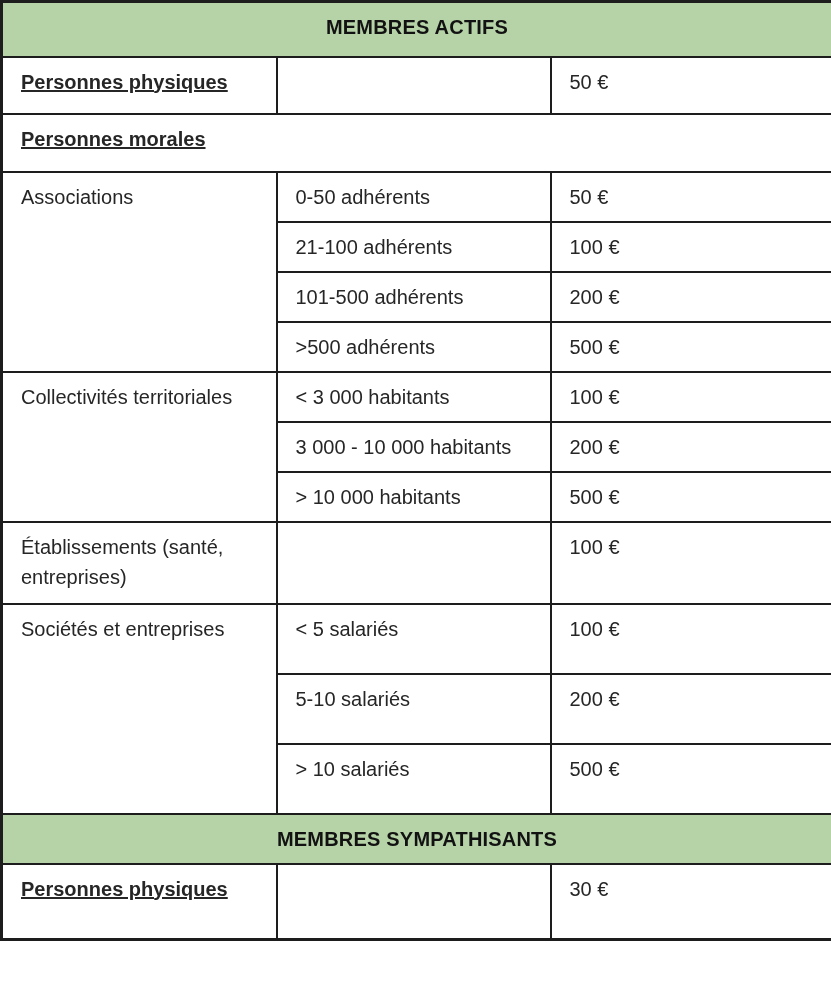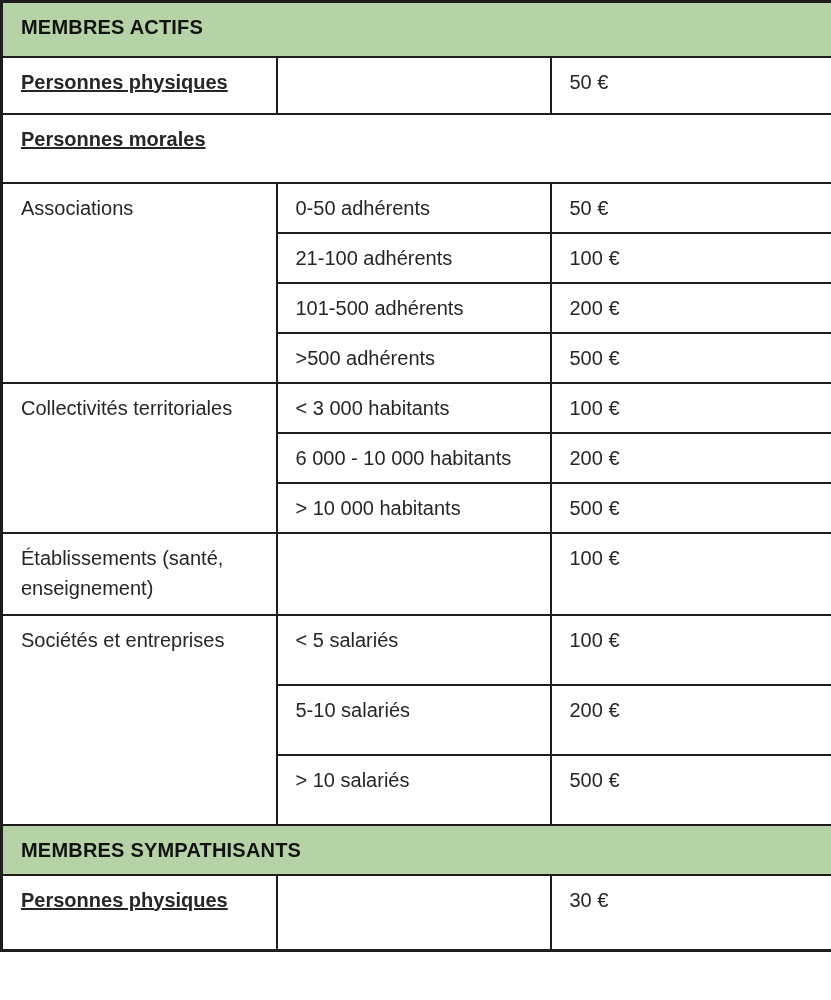--- a/index.html
+++ b/index.html
@@ -29,30 +29,31 @@
       line-height: 1.5;
       color: var(--text);
       overflow: hidden;
       word-wrap: break-word;
     }
     tr.sec td {
       background: var(--header-bg);
       font-weight: bold;
       color: var(--text-strong);
       letter-spacing: 0.2px;
+      text-align: center;
     }
     td.strong {
       font-weight: bold;
       color: var(--text-strong);
       text-decoration: underline;
     }
     
     tr.h-sec1  { height: 55px; }
     tr.h-pp1   { height: 57px; }
-    tr.h-pm    { height: 69px; }
+    tr.h-pm    { height: 58px; }
     tr.h-t61   { height: 47px; }
     tr.h-t60   { height: 44px; }
     tr.h-etab  { height: 82px; }
     tr.h-t59   { height: 70px; }
     tr.h-sec2  { height: 46px; }
     tr.h-pp2   { height: 76px; }
   </style>
 </head>
 <body>
 
@@ -95,30 +96,30 @@
     <td>&gt;500 adhérents</td>
     <td>500 €</td>
   </tr>
 
   <tr class="h-t60">
     <td rowspan="3">Collectivités territoriales</td>
     <td>&lt; 3 000 habitants</td>
     <td>100 €</td>
   </tr>
   <tr class="h-t60">
-    <td>6 000 - 10 000 habitants</td>
+    <td>3 000 - 10 000 habitants</td>
     <td>200 €</td>
   </tr>
   <tr class="h-t60">
     <td>&gt; 10 000 habitants</td>
     <td>500 €</td>
   </tr>
 
   <tr class="h-etab">
-    <td>Établissements (santé, enseignement)</td>
+    <td>Établissements (santé, entreprises)</td>
     <td></td>
     <td>100 €</td>
   </tr>
 
   <tr class="h-t59">
     <td rowspan="3">Sociétés et entreprises</td>
     <td>&lt; 5 salariés</td>
     <td>100 €</td>
   </tr>
   <tr class="h-t59">

